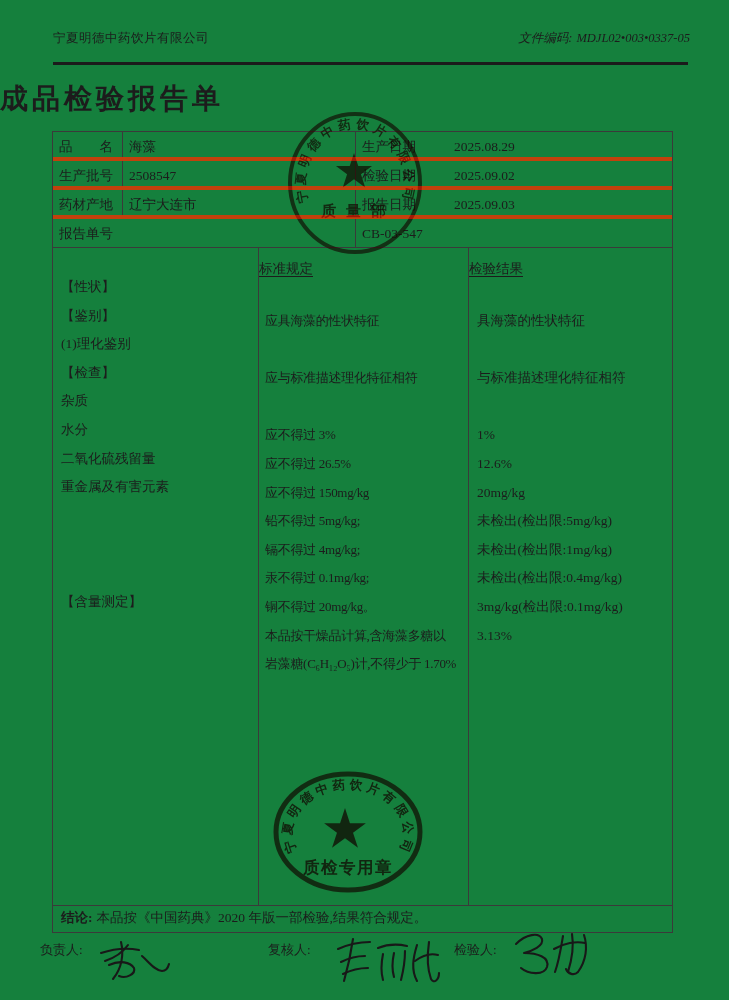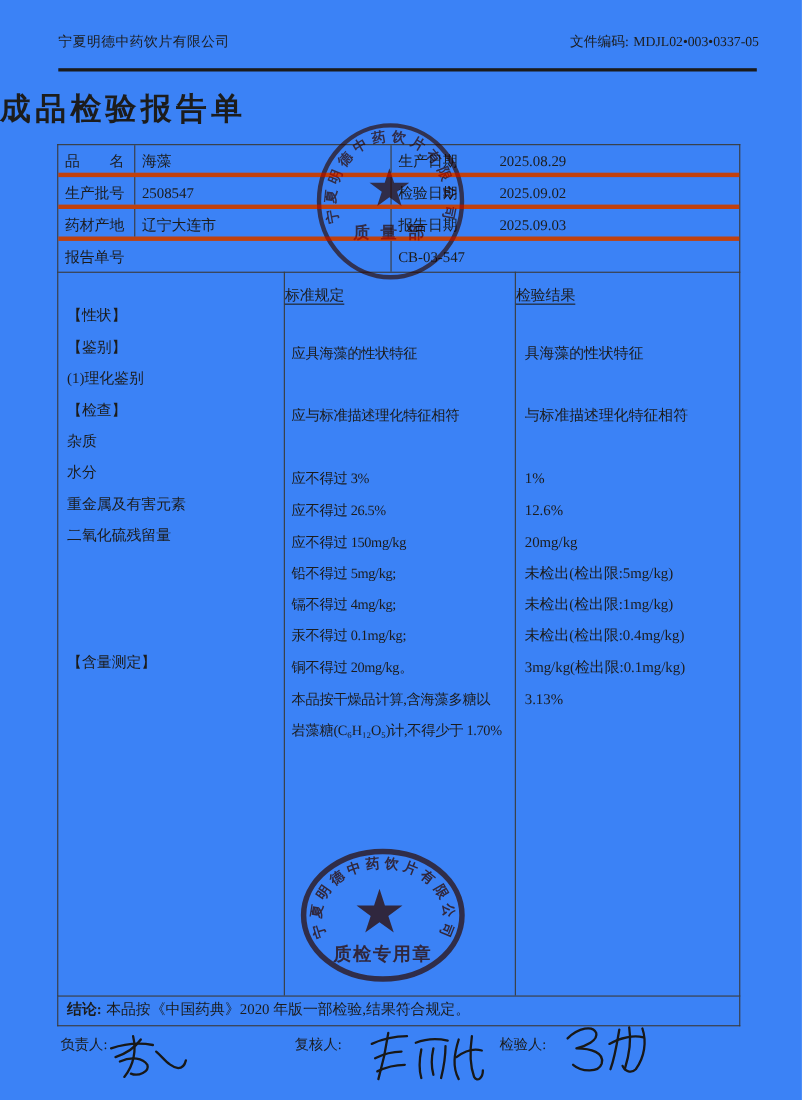--- a/index.html
+++ b/index.html
@@ -1,23 +1,23 @@
 <!DOCTYPE html>
 <html><head>
 <meta charset="utf-8">
 <style>
   html,body{margin:0;padding:0;background:#ffffff;}
   .page{
-    position:relative;width:729px;height:1000px;background:#3b82f6;
+    position:relative;width:729px;height:1000px;background:#15803d;
     font-family:"Liberation Serif","DejaVu Serif",serif;color:#1c1c1c;
     overflow:hidden;
   }
   
   .hdr-company{position:absolute;left:53px;top:30px;font-size:12.5px;letter-spacing:0.5px;}
-  .hdr-code{position:absolute;right:39px;top:30px;font-size:12.5px;}
+  .hdr-code{position:absolute;right:39px;top:30px;font-size:12.5px;font-style:italic;}
   .hdr-code .lbl{margin-right:4px;}
   .hdr-rule{position:absolute;left:53px;top:62px;width:635px;height:3px;background:#1b1b1b;}
   
   .title{position:absolute;left:0;top:80px;width:100%;
     font-size:28px;font-weight:bold;letter-spacing:4px;}
   
   .info{position:absolute;left:52px;top:131px;width:621px;box-sizing:border-box;
     border:1.5px solid #3a3a3a;border-bottom:none;font-size:13.5px;}
   .irow{display:flex;height:29px;line-height:29px;border-bottom:4px solid #c2410c;box-sizing:border-box;}
   .irow:last-child{border-bottom:1.5px solid #3a3a3a;}
@@ -101,22 +101,22 @@
 
   <div class="main">
     <div class="mcol b mc1">
       <div class="lines">
         <div class="ln">【性状】</div>
         <div class="ln">【鉴别】</div>
         <div class="ln">(1)理化鉴别</div>
         <div class="ln">【检查】</div>
         <div class="ln">杂质</div>
         <div class="ln">水分</div>
+        <div class="ln">二氧化硫残留量</div>
         <div class="ln">重金属及有害元素</div>
-        <div class="ln">二氧化硫残留量</div>
         <div class="ln"></div>
         <div class="ln"></div>
         <div class="ln"></div>
         <div class="ln">【含量测定】</div>
         <div class="ln"></div>
       </div>
     </div>
     <div class="mcol b mc2">
       <div class="col-hd"><span>标准规定</span></div>
       <div class="lines">
@@ -152,21 +152,21 @@
         <div class="ln">3.13%</div>
         <div class="ln"></div>
       </div>
     </div>
   </div>
 
   <div class="concl">
     <span class="lbl">结论:</span><span>本品按《中国药典》2020 年版一部检验,结果符合规定。</span>
   </div>
 
-  <div class="sig-label" style="left:55px;font-family:Liberation Serif, serif;">负责人:</div>
+  <div class="sig-label" style="left:40px;font-family:Liberation Serif, serif;">负责人:</div>
   <div class="sig-label" style="left:268px;">复核人:</div>
   <div class="sig-label" style="left:454px;">检验人:</div>
 
   <svg class="sig-svg" style="left:96px;top:938px;" width="82" height="48" viewBox="0 0 82 48">
     <path d="M32,7 C27,14 18,20 9,23"></path>
     <path d="M5,15 C20,10 33,10 43,12"></path>
     <path d="M25,4 C28,16 26,30 17,41"></path>
     <path d="M13,27 C24,22 34,24 38,30 C40,36 30,41 23,38"></path>
     <path d="M46,18 C53,24 58,32 66,33 C70,33 72,30 73,26"></path>
   </svg>

